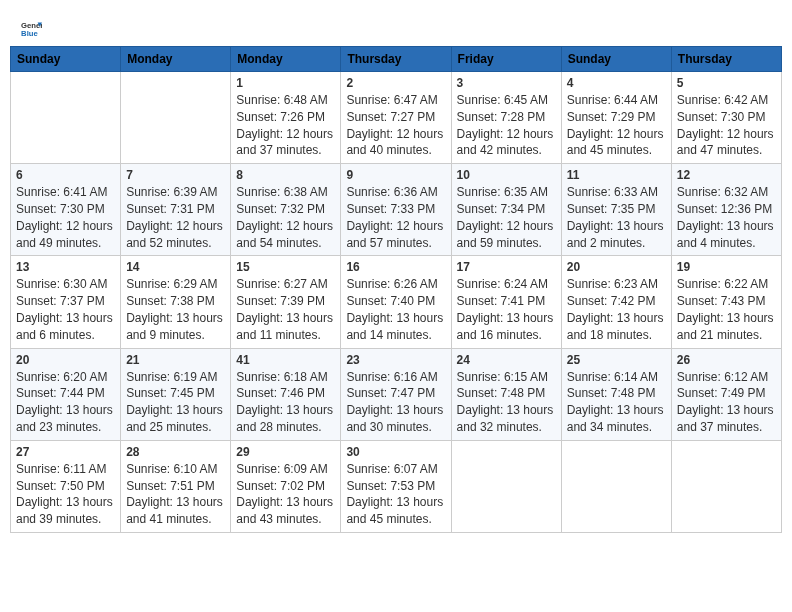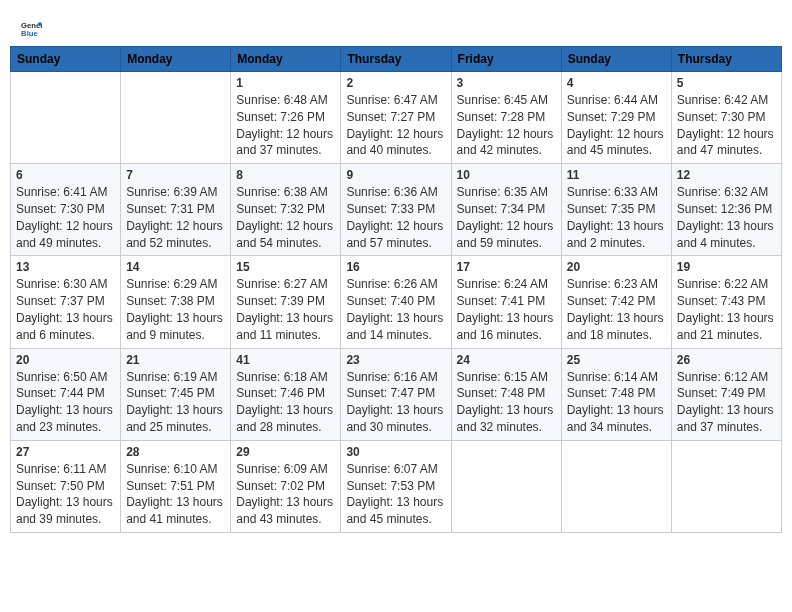--- a/index.html
+++ b/index.html
@@ -240,21 +240,21 @@
         <td>
           <span class="day-number">19</span>
           <div class="day-info">Sunrise: 6:22 AM
 Sunset: 7:43 PM
 Daylight: 13 hours and 21 minutes.</div>
         </td>
       </tr>
       <tr>
         <td>
           <span class="day-number">20</span>
-          <div class="day-info">Sunrise: 6:50 AM
+          <div class="day-info">Sunrise: 6:20 AM
 Sunset: 7:44 PM
 Daylight: 13 hours and 23 minutes.</div>
         </td>
         <td>
           <span class="day-number">21</span>
           <div class="day-info">Sunrise: 6:19 AM
 Sunset: 7:45 PM
 Daylight: 13 hours and 25 minutes.</div>
         </td>
         <td>

